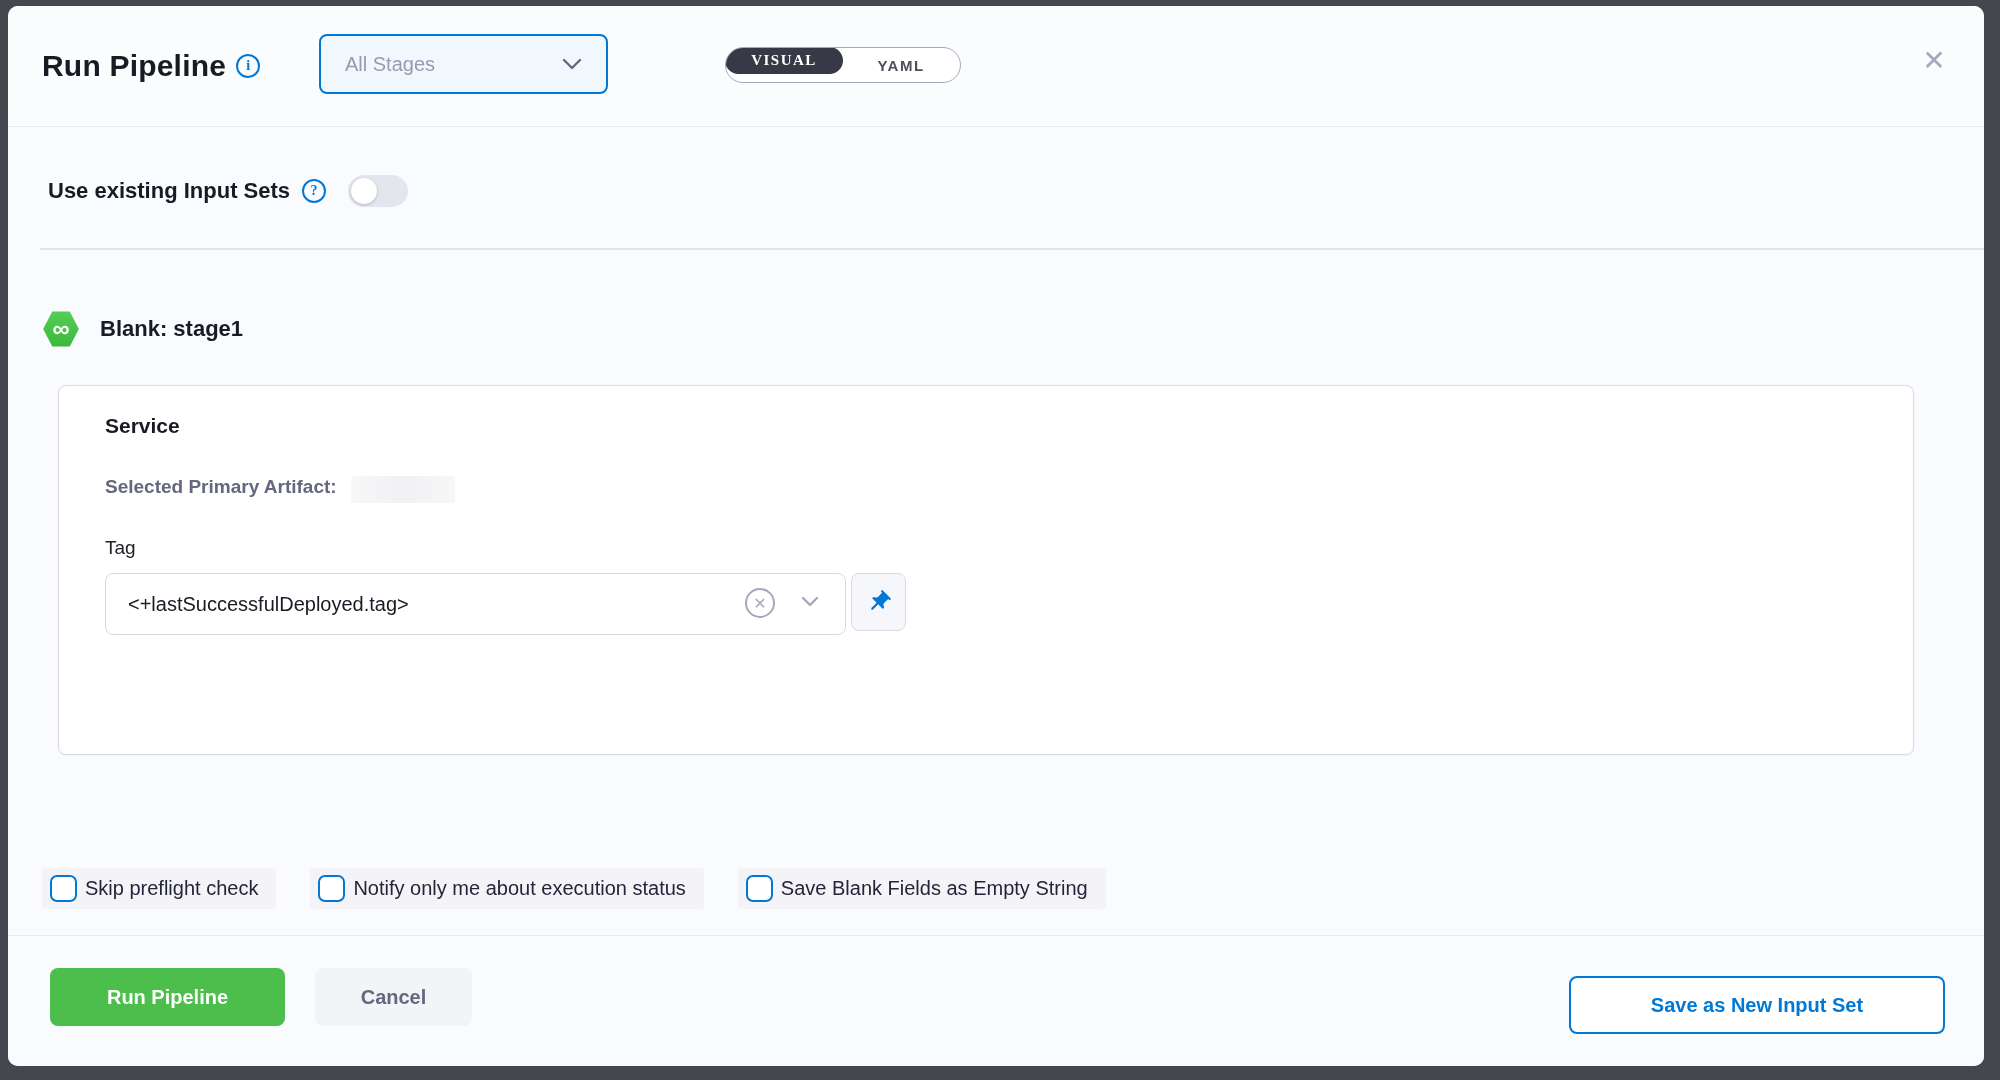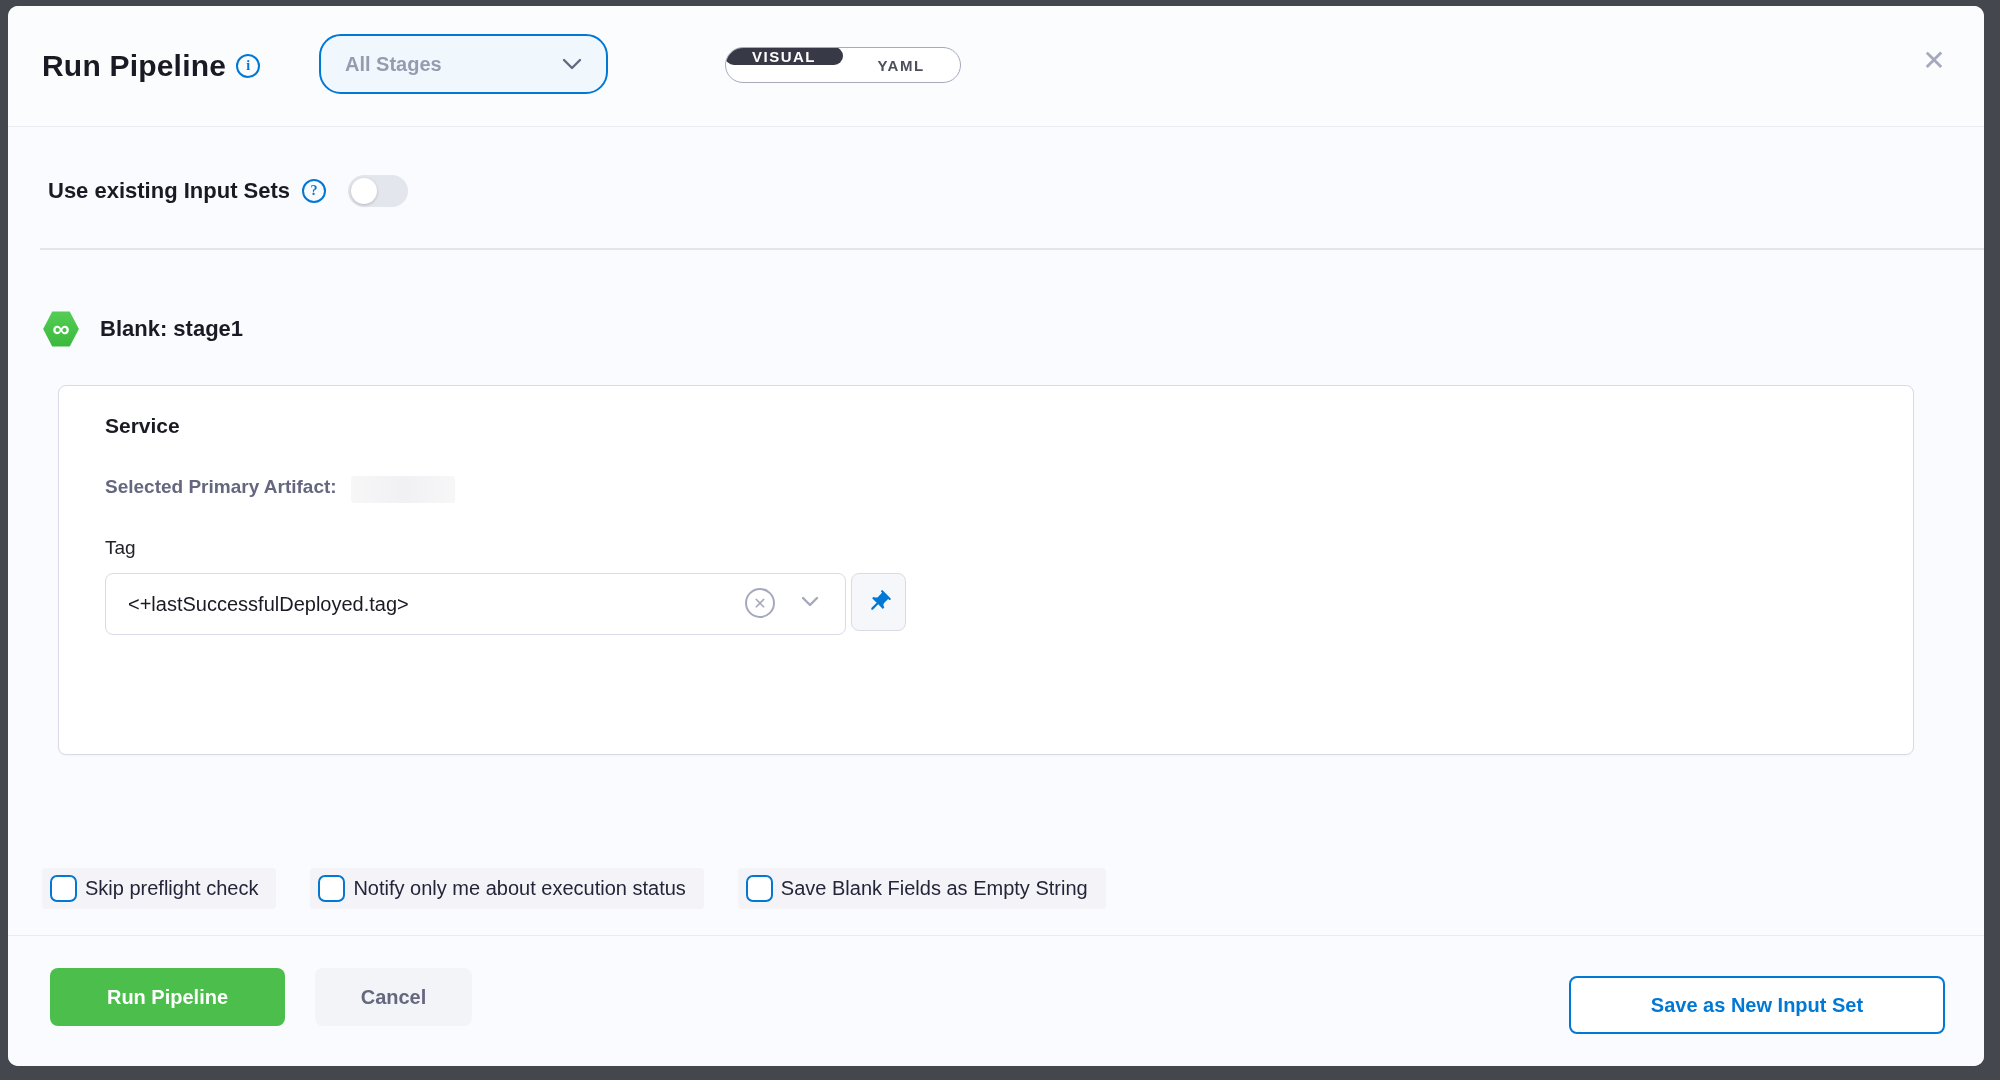--- a/index.html
+++ b/index.html
@@ -23,34 +23,34 @@
   .title { font-size:30px; font-weight:bold; color:#1A1A24; letter-spacing:.2px; }
   .icon-circle {
     width:24px; height:24px; border:2px solid #0278D5; border-radius:50%;
     color:#0278D5; font-size:14px; font-weight:bold;
     display:inline-flex; align-items:center; justify-content:center;
     font-family:"Liberation Serif", serif;
   }
   .title-info { margin-left:10px; }
   .stage-select {
     position:absolute; left:311px; top:28px; width:289px; height:60px;
-    background:#F0F8FE; border:2px solid #0278D5; border-radius:22px;
-    display:flex; align-items:center; padding:0 24px; cursor:pointer;font-weight:bold;
+    background:#F0F8FE; border:2px solid #0278D5; border-radius:8px;
+    display:flex; align-items:center; padding:0 24px; cursor:pointer;
   }
   .stage-select-label { font-size:20px; color:#989BB0; flex:1; }
   .seg-toggle {
     position:absolute; left:717px; top:41px; height:36px; display:flex;
     border:1px solid #A6A8BC; border-radius:20px; background:#FFFFFF; overflow:hidden;
   }
   .seg {
     min-width:118px; padding:0 26px; display:flex; align-items:center; justify-content:center;
     font-size:15px; font-weight:bold; letter-spacing:1.5px; cursor:pointer;
   }
   .seg.active {
-    background:#383946; color:#FFFFFF; border-radius:20px; margin:-1px; height:18px;
+    background:#383946; color:#FFFFFF; border-radius:20px; margin:-1px; height:27px;font-family:Liberation Serif, serif;
   }
   .seg.inactive { color:#4D4F5C; }
   .close-btn {
     position:absolute; right:30px; top:34px; width:40px; height:40px;
     display:flex; align-items:center; justify-content:center;
     color:#A6A8BC; font-size:28px; cursor:pointer;
   }
   
   .body { position:absolute; left:0; top:121px; right:0; bottom:131px; }
   .inputsets-row {

